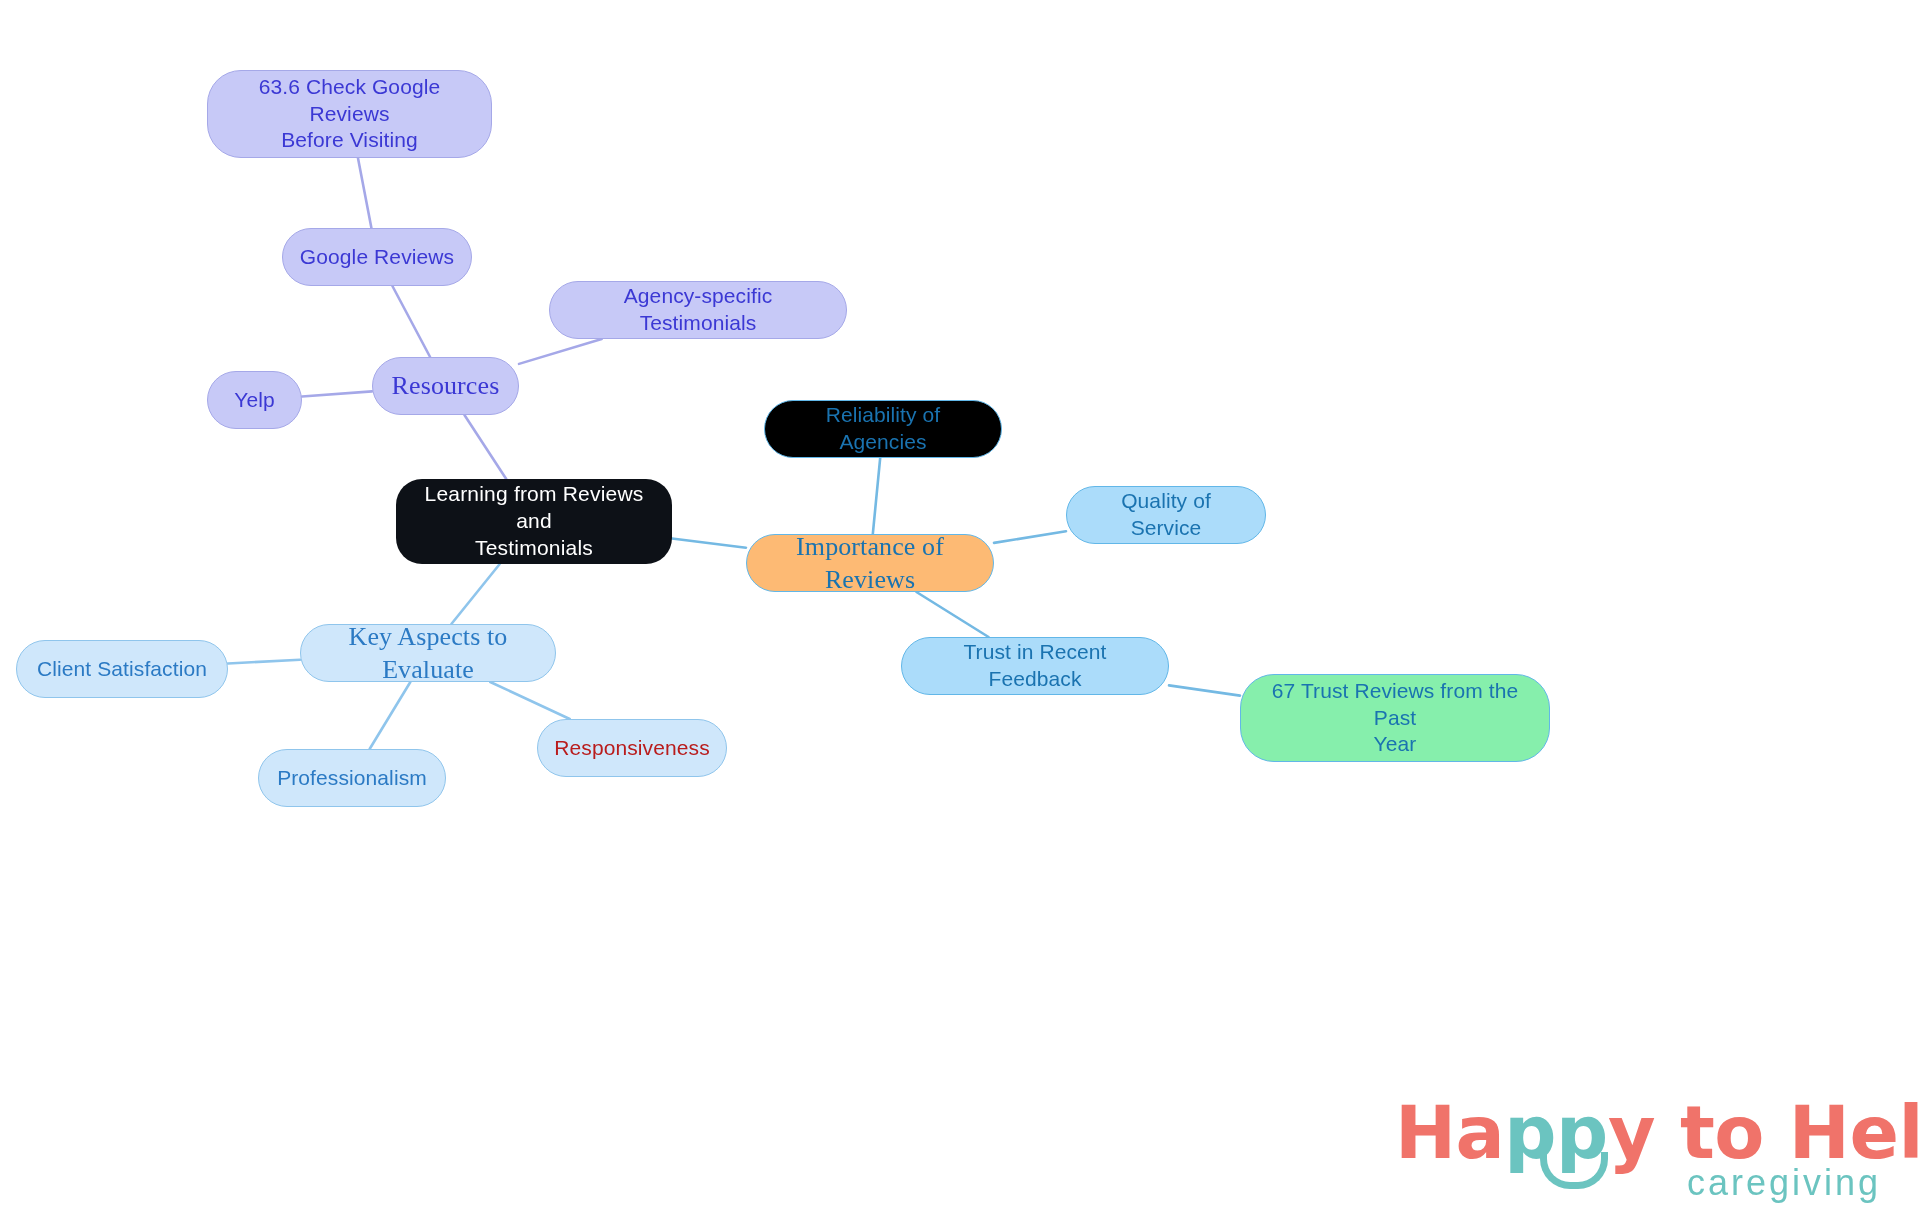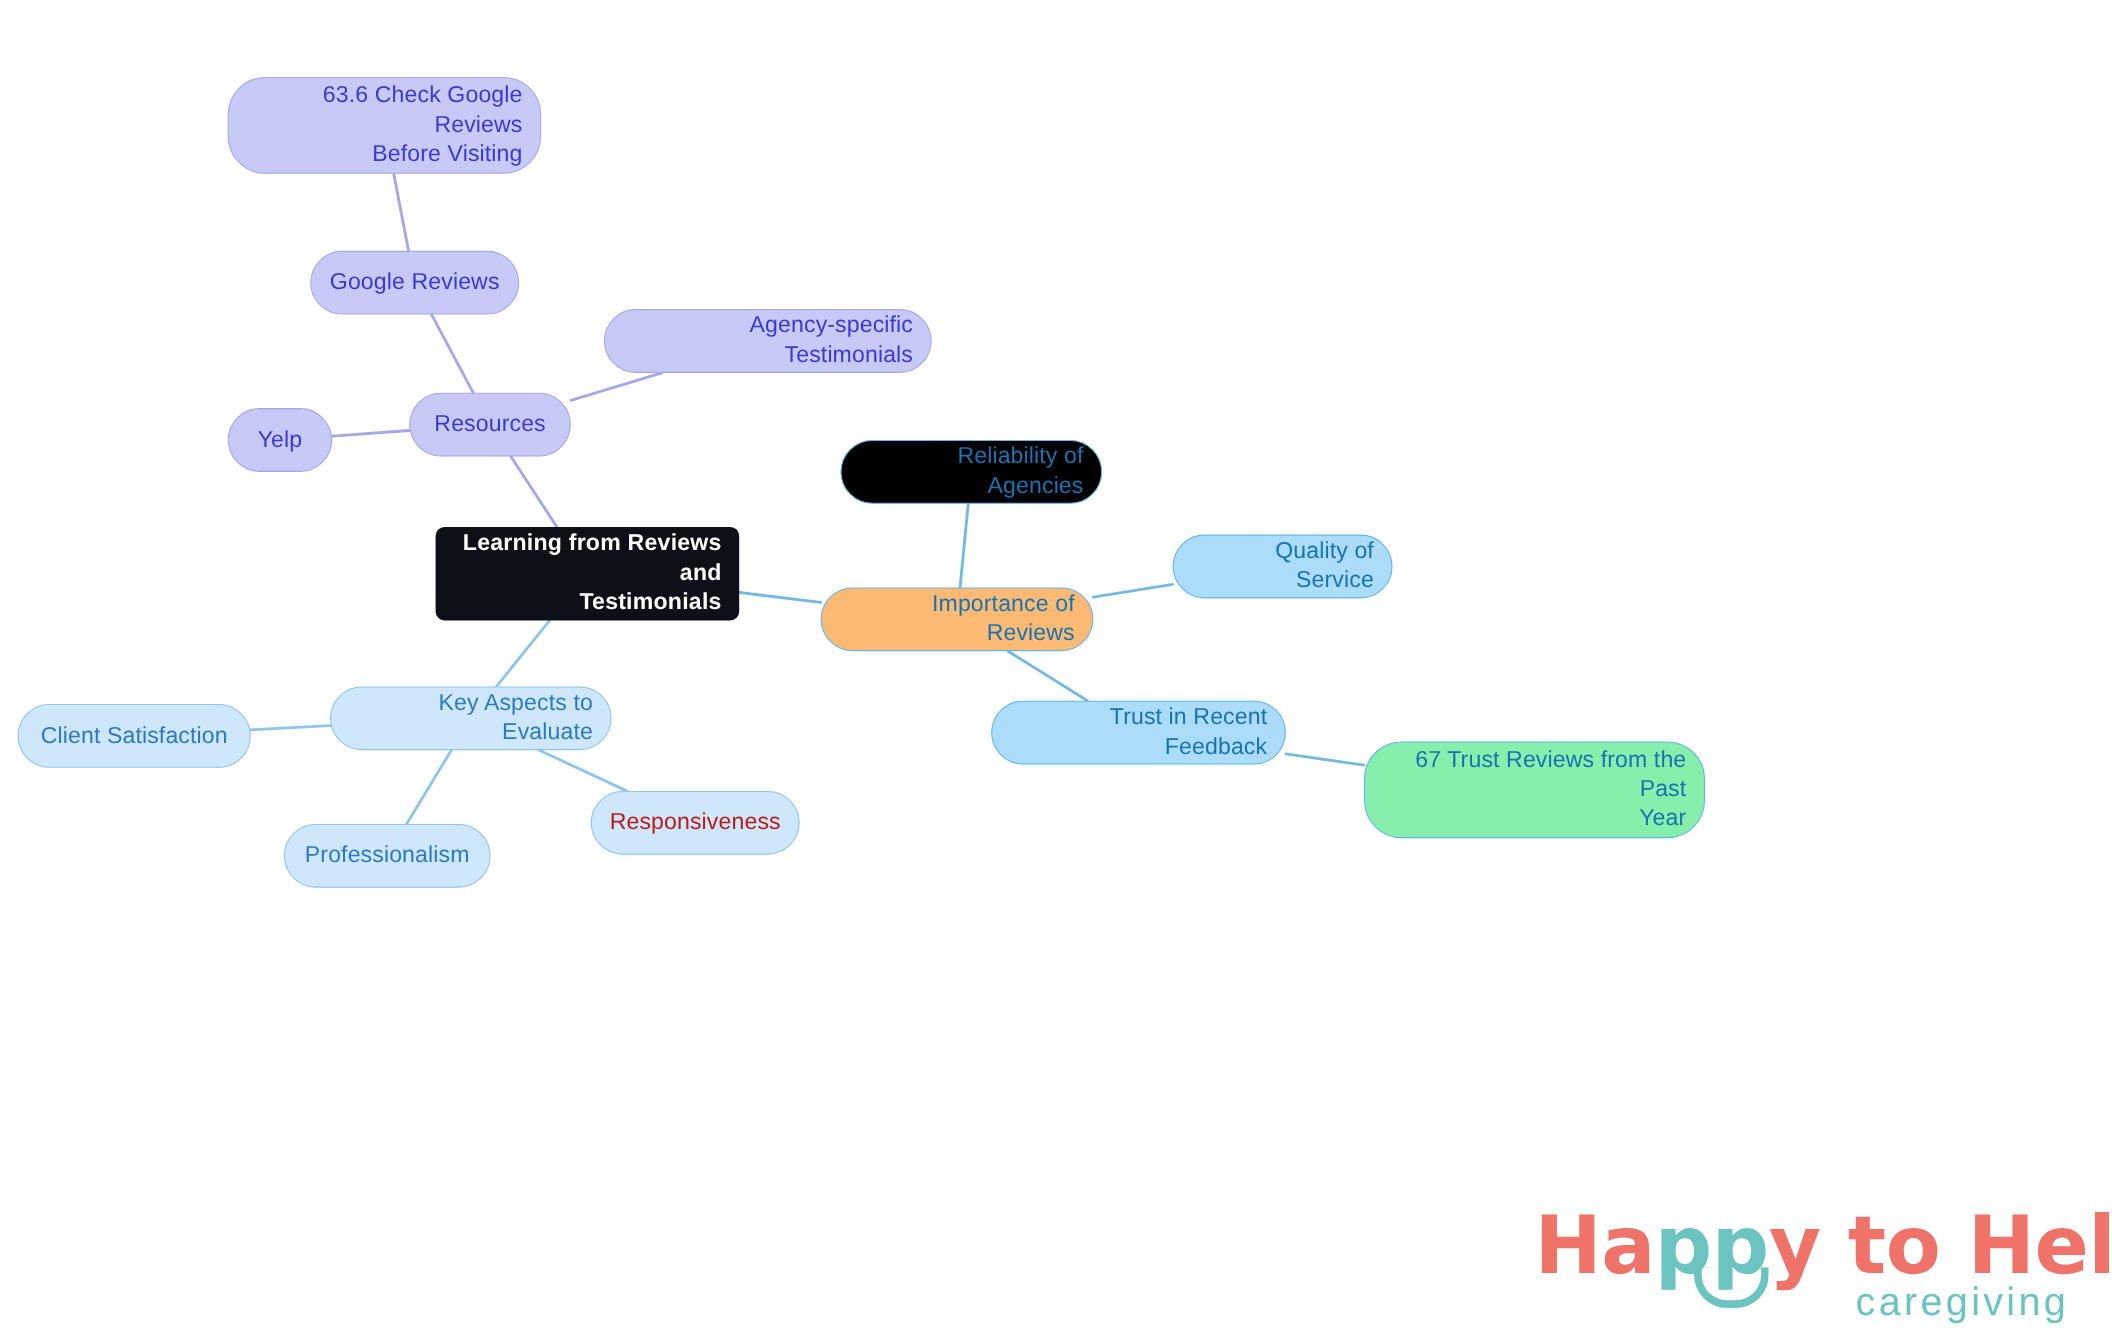--- a/index.html
+++ b/index.html
@@ -27,37 +27,37 @@
     width: 1920px;
     height: 1215px;
     pointer-events: none;
   }
   .node {
     position: absolute;
     box-sizing: border-box;
     display: flex;
     align-items: center;
     justify-content: center;
-    text-align: right;
+    text-align: center;
     border-radius: 34px;
     border-style: solid;
     border-width: 1.6px;
     line-height: 1.28;
     padding: 12px 16px;
     white-space: pre-line;
     letter-spacing: 0.1px;
   }
   .node.root {
-    border-radius: 8px;
+    border-radius: 26px;
     border-width: 0;
     font-size: 21px;
-    font-weight: 700;
+    font-weight: 400;
     letter-spacing: 0.2px;
   }
-  .node.lvl1 { font-size: 21px; }
+  .node.lvl1 { font-size: 26px; font-family: Liberation Serif, serif; }
   .node.leaf { font-size: 21px; }
 
   
   #logo {
     position: absolute;
     left: 1395px;
     top: 1090px;
     width: 490px;
     height: 115px;
   }

